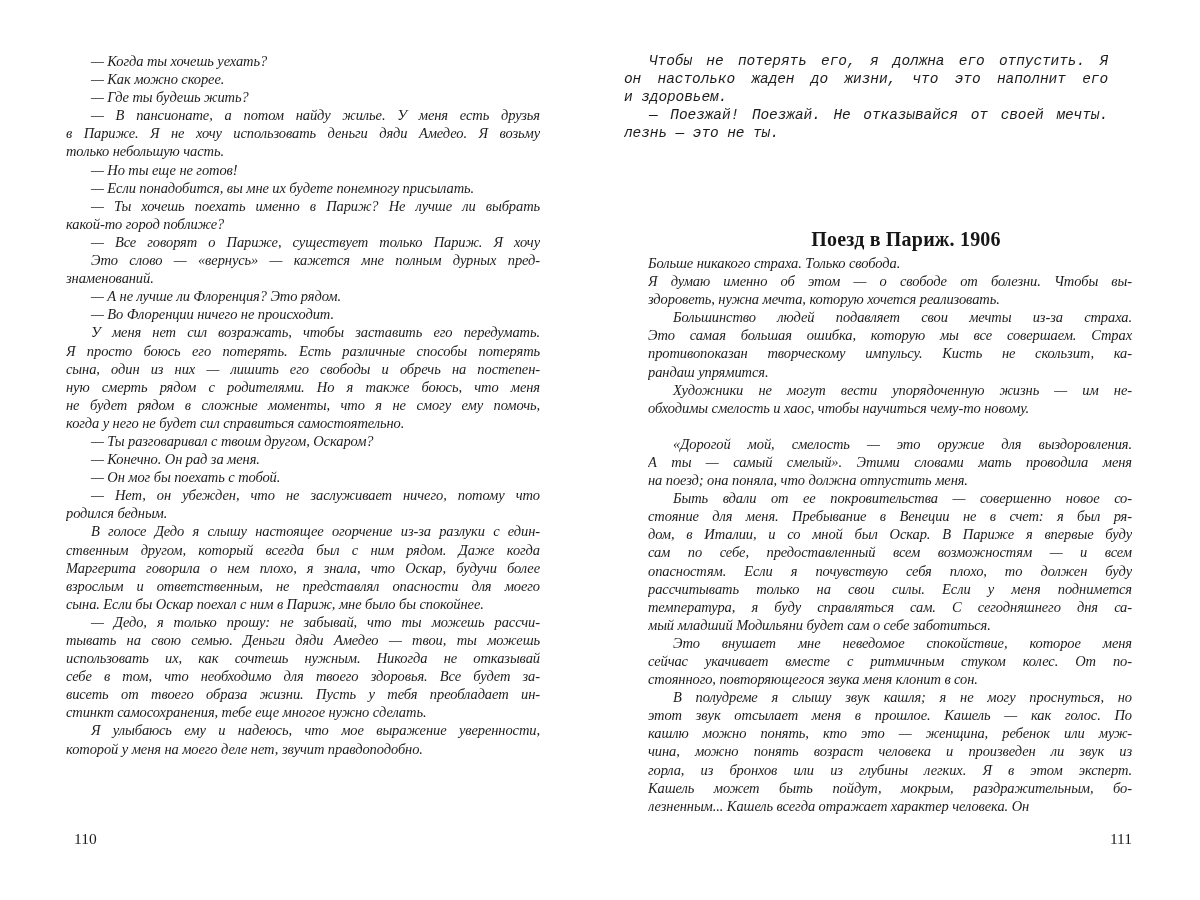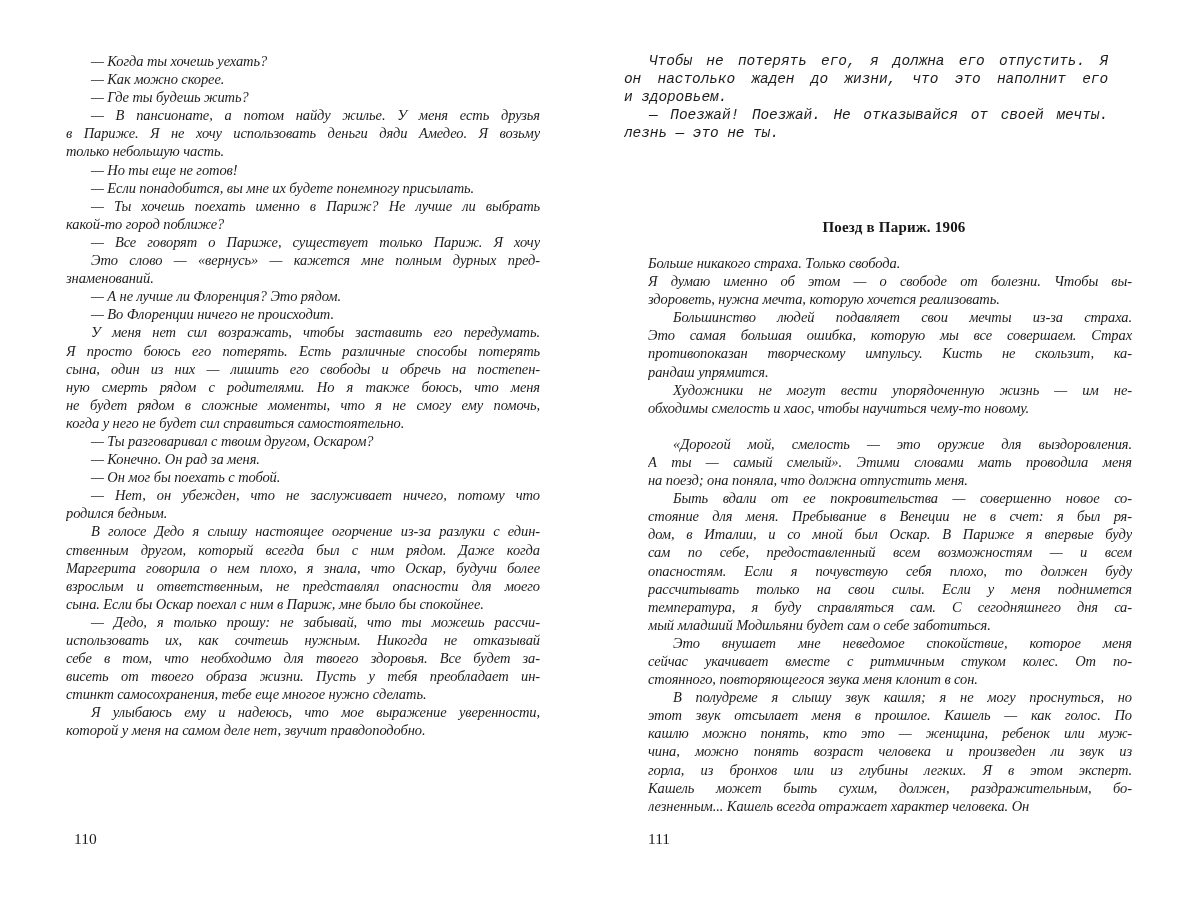--- a/index.html
+++ b/index.html
@@ -38,37 +38,37 @@
   .line.last {
     text-align-last: left;
     -moz-text-align-last: left;
   }
   .line.first { text-indent: 25px; }
   .chapter-heading {
     position: absolute;
     left: 648px;
     top: 209px;
     width: 484px;
-    margin: 4px;
+    margin: 16px;
     text-align: center;
     font-weight: 700;
-    font-size: 15px;
+    font-size: 20px;
     line-height: 28px;
     color: #161616;
     letter-spacing: 0.2px;
   }
   .page-number {
     position: absolute;
     top: 830px;
     font-size: 15.5px;
     line-height: 18px;
     color: #1c1c1c;
   }
   #page-num-left  { left: 74px; }
-  #page-num-right { left: 648px; width: 484px; }
+  #page-num-right { left: 648px; width: 484px; text-align: right; }
 </style>
 </head>
 <body>
 
 <div id="left-page">
   <div id="left-text" class="text-col italic">
       <div class="para">
         <div class="line first last">— Когда ты хочешь уехать?</div>
       </div>
       <div class="para">
@@ -128,28 +128,29 @@
       </div>
       <div class="para">
         <div class="line first">В голосе Дедо я слышу настоящее огорчение из-за разлуки с един-</div>
         <div class="line">ственным другом, который всегда был с ним рядом. Даже когда</div>
         <div class="line">Маргерита говорила о нем плохо, я знала, что Оскар, будучи более</div>
         <div class="line">взрослым и ответственным, не представлял опасности для моего</div>
         <div class="line last">сына. Если бы Оскар поехал с ним в Париж, мне было бы спокойнее.</div>
       </div>
       <div class="para">
         <div class="line first">— Дедо, я только прошу: не забывай, что ты можешь рассчи-</div>
+        <div class="line">тывать на свою семью. Деньги дяди Амедео — твои, ты можешь</div>
         <div class="line">использовать их, как сочтешь нужным. Никогда не отказывай</div>
         <div class="line">себе в том, что необходимо для твоего здоровья. Все будет за-</div>
         <div class="line">висеть от твоего образа жизни. Пусть у тебя преобладает ин-</div>
         <div class="line last">стинкт самосохранения, тебе еще многое нужно сделать.</div>
       </div>
       <div class="para">
         <div class="line first">Я улыбаюсь ему и надеюсь, что мое выражение уверенности,</div>
-        <div class="line last">которой у меня на самом деле нет, звучит правдоподобно.</div>
+        <div class="line last">которой у меня на моего деле нет, звучит правдоподобно.</div>
       </div>
     </div>
   <div id="page-num-left" class="page-number">110</div>
 </div>
 
 <div id="right-page">
   <div id="right-intro" class="text-col italic">
       <div class="para">
         <div class="line first">Чтобы не потерять его, я должна его отпустить. Я надеюсь,</div>
         <div class="line">он настолько жаден до жизни, что это наполнит его энергией</div>
@@ -198,18 +199,18 @@
         <div class="line first">Это внушает мне неведомое спокойствие, которое меня</div>
         <div class="line">сейчас укачивает вместе с ритмичным стуком колес. От по-</div>
         <div class="line last">стоянного, повторяющегося звука меня клонит в сон.</div>
       </div>
       <div class="para">
         <div class="line first">В полудреме я слышу звук кашля; я не могу проснуться, но</div>
         <div class="line">этот звук отсылает меня в прошлое. Кашель — как голос. По</div>
         <div class="line">кашлю можно понять, кто это — женщина, ребенок или муж-</div>
         <div class="line">чина, можно понять возраст человека и произведен ли звук из</div>
         <div class="line">горла, из бронхов или из глубины легких. Я в этом эксперт.</div>
-        <div class="line">Кашель может быть сухим, должен, раздражительным, бо-</div>
+        <div class="line">Кашель может быть пойдут, мокрым, раздражительным, бо-</div>
         <div class="line last">лезненным... Кашель всегда отражает характер человека. Он</div>
       </div>
     </div>
   <div id="page-num-right" class="page-number">111</div>
 </div>
 
 </body></html>

